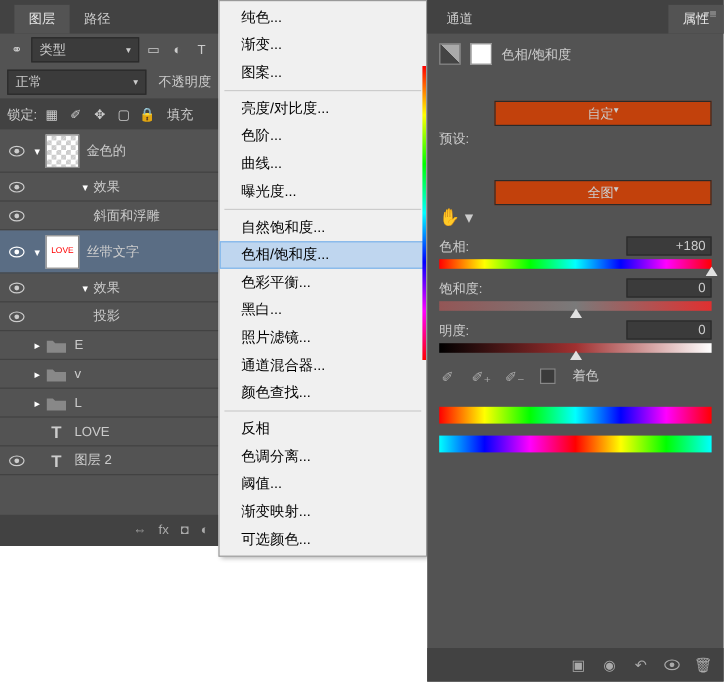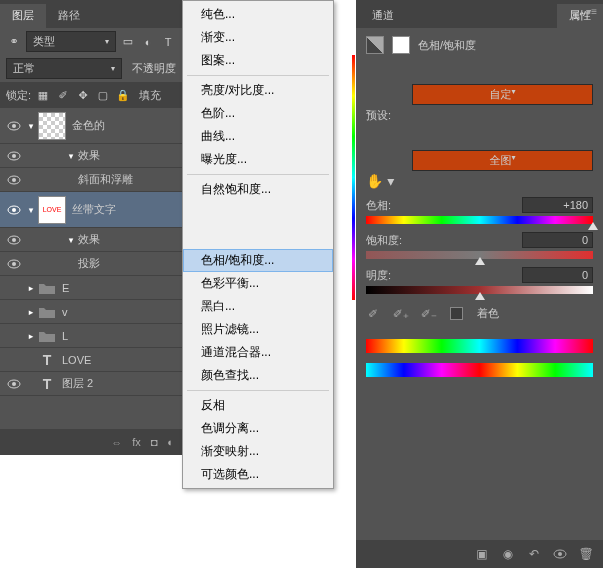--- a/index.html
+++ b/index.html
@@ -1,18 +1,18 @@
 <!DOCTYPE html>
 <html><head>
 <meta charset="utf-8">
 <style>
 * { margin: 0; padding: 0; box-sizing: border-box; font-family: "Microsoft YaHei", sans-serif; }
 body { background: #fff; width: 607px; height: 568px; position: relative; overflow: hidden; color: #ccc; font-size: 11px; }
 .layers-panel { position: absolute; left: 0; top: 0; width: 182px; height: 455px; background: #535353; }
-.tabs { background: #424242; height: 28px; display: flex; padding-top: 4px; }
+.tabs { background: #424242; height: 28px; display: flex; padding-top: 4px; padding-left: 12px; }
 .tab { padding: 4px 12px; color: #ccc; cursor: default; }
 .tab.active { background: #535353; color: #e6e6e6; }
 .row { display: flex; align-items: center; padding: 3px 6px; gap: 4px; }
 .select { background: #3b3b3b; border: 1px solid #2a2a2a; padding: 2px 6px; color: #ccc; flex: 1; display: flex; justify-content: space-between; align-items: center; }
 .chev { font-size: 8px; }
 .icon-btn { width: 16px; height: 16px; display: flex; align-items: center; justify-content: center; color: #ccc; }
 .lock-row { background: #424242; height: 26px; padding: 0 6px; display: flex; align-items: center; gap: 4px; }
 .layer-list { background: #535353; }
 .layer-item { display: flex; align-items: center; height: 36px; border-bottom: 1px solid #424242; padding-left: 4px; }
 .layer-sub { height: 24px; padding-left: 4px; }
@@ -20,23 +20,23 @@
 .eye-svg { width: 14px; height: 10px; }
 .tog-col { width: 14px; color: #fff; text-align: center; font-size: 9px; }
 .thumb { width: 28px; height: 28px; border: 1px solid #888; background: #fff; margin-right: 6px; background-image: linear-gradient(45deg,#ccc 25%,transparent 25%),linear-gradient(-45deg,#ccc 25%,transparent 25%),linear-gradient(45deg,transparent 75%,#ccc 75%),linear-gradient(-45deg,transparent 75%,#ccc 75%); background-size: 8px 8px; background-position: 0 0,0 4px,4px -4px,-4px 0; }
 .thumb.love { font-size: 7px; color: red; display: flex; align-items: center; justify-content: center; background: #fff; }
 .folder-ic { width: 18px; height: 14px; margin-right: 6px; }
 .t-ic { width: 18px; font-size: 14px; font-weight: bold; text-align: center; margin-right: 6px; }
 .layer-item.selected { background: #5a6d84; }
 .layer-sub .indent { width: 40px; }
 .bottom-bar { position: absolute; bottom: 0; left: 0; right: 0; height: 26px; background: #424242; display: flex; align-items: center; justify-content: flex-end; gap: 10px; padding: 0 8px; color: #aaa; }
 
-.context-menu { position: absolute; left: 182px; top: 0; width: 152px; background: #f0f0f0; border: 1px solid #999; color: #000; padding: 2px 0; box-shadow: 2px 2px 4px rgba(0,0,0,0.3); }
+.context-menu { position: absolute; left: 182px; top: 0; width: 174px; background: #f0f0f0; border: 1px solid #999; color: #000; padding: 2px 0; box-shadow: 2px 2px 4px rgba(0,0,0,0.3); }
 .menu-item { padding: 3px 18px; font-size: 12px; }
-.menu-item.highlighted { background: #bfd6ef; border: 1px solid #7eb4ea; padding: 2px 17px; margin-top: 48px; }
+.menu-item.highlighted { background: #bfd6ef; border: 1px solid #7eb4ea; padding: 2px 17px; }
 .menu-sep { height: 1px; background: #ccc; margin: 3px 4px; }
 
 .hue-strip { position: absolute; left: 352px; top: 55px; width: 3px; height: 245px; background: linear-gradient(to bottom, red, yellow, lime, cyan, blue, magenta, red); }
 
 .props-panel { position: absolute; left: 356px; top: 0; width: 247px; height: 568px; background: #535353; }
 .props-panel .tabs { padding-left: 4px; justify-content: space-between; }
 .prop-header { display: flex; align-items: center; gap: 8px; padding: 8px 10px; }
 .sq-icon { width: 18px; height: 18px; border: 1px solid #888; }
 .sq-icon.filled { background: linear-gradient(45deg,#444 50%,#aaa 50%); }
 .sq-icon.white { background: #fff; }
@@ -226,20 +226,21 @@
     <div class="menu-item">自然饱和度...</div>
     <div class="menu-item highlighted">色相/饱和度...</div>
     <div class="menu-item">色彩平衡...</div>
     <div class="menu-item">黑白...</div>
     <div class="menu-item">照片滤镜...</div>
     <div class="menu-item">通道混合器...</div>
     <div class="menu-item">颜色查找...</div>
     <div class="menu-sep"></div>
     <div class="menu-item">反相</div>
     <div class="menu-item">色调分离...</div>
+    <div class="menu-item">阈值...</div>
     <div class="menu-item">渐变映射...</div>
     <div class="menu-item">可选颜色...</div>
   </div>
 
 <div class="hue-strip"></div>
 
 <div class="props-panel">
   <div class="menu-btn">▾≡</div>
   <div class="tabs">
     <div class="tab">通道</div>

